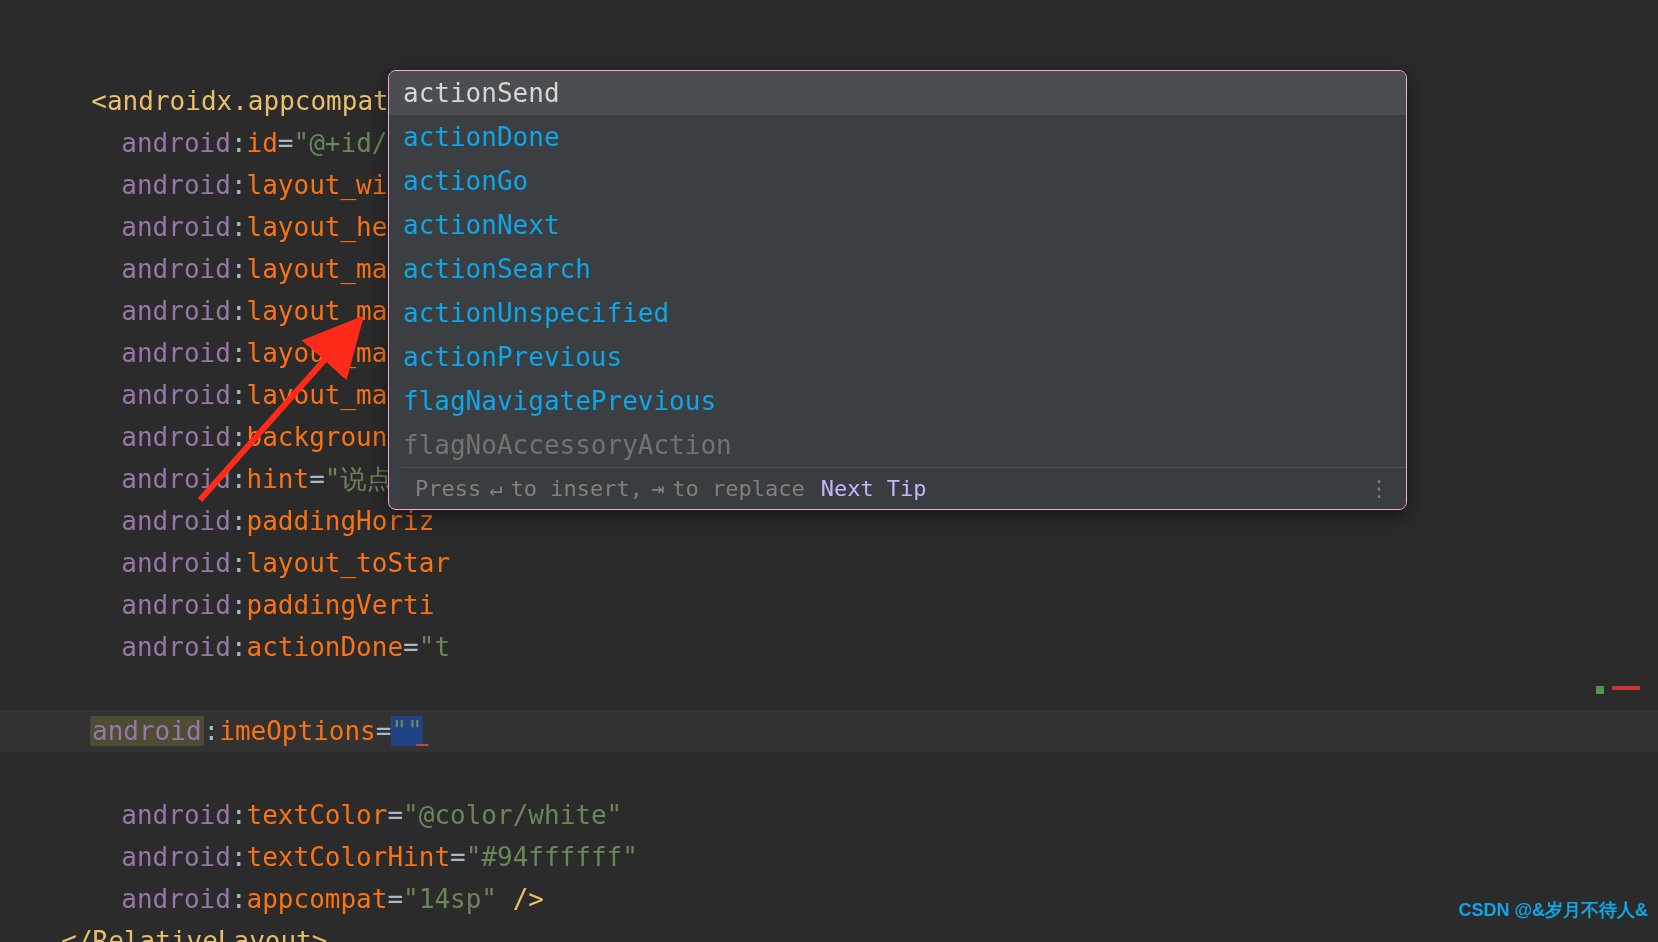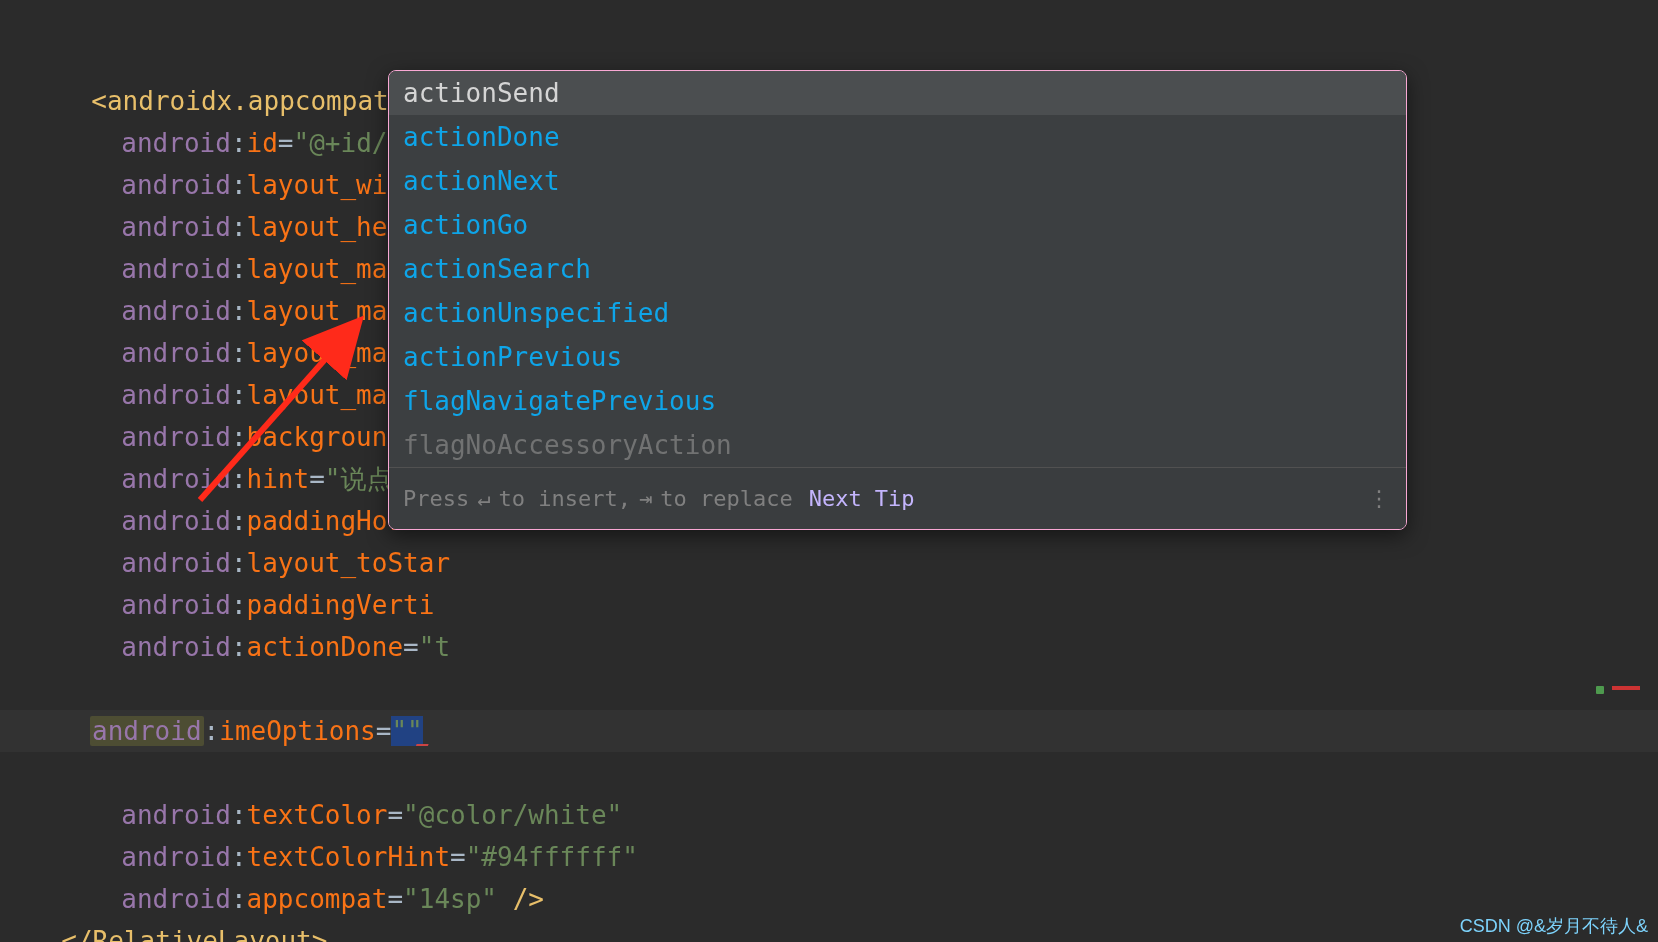--- a/index.html
+++ b/index.html
@@ -64,27 +64,28 @@
     font-size: 26px;
     height:44px;
     display:flex;
     align-items:center;
   }
   .popup-item.selected { background: #4b4e50; color:#d5d5d5; }
   .popup-item.truncated { color:#888; opacity:0.7; }
   .popup-footer {
     background: #3a3d3f;
     border-top: 1px solid #515151;
-    padding: 18px 14px;
+    padding: 8px 14px;
     font-size: 22px;
     color: #808080;
     display:flex;
     align-items:center;
     gap:8px;
     position:relative;
+    margin-left:12px;
   }
   .popup-footer .key {
     font-family: inherit;
     color: #808080;
   }
   .popup-footer .link {
     color: #c4b5fd;
     margin-left: 8px;
   }
   .popup-footer .more {
@@ -101,24 +102,25 @@
     left: 180px;
     top: 310px;
     width: 200px;
     height: 200px;
     pointer-events:none;
   }
 
   .watermark {
     position:absolute;
     right:10px;
-    bottom:4px;
+    bottom:20px;
     font-size:18px;
-    color:#7dd3fc;
+    color:#0ea5e9;
     font-family: sans-serif;
+    font-weight: bold;
   }
 
   .minimap-err {
     position:absolute;
     right:18px;
     top:686px;
     width:44px;
     height:8px;
   }
   .minimap-err::before{
@@ -150,22 +152,22 @@
   <span class="indent1"><span class="ns">android</span><span class="colon">:</span><span class="attr">textColor</span><span class="eq">=</span><span class="val">"@color/white"</span></span>
   <span class="indent1"><span class="ns">android</span><span class="colon">:</span><span class="attr">textColorHint</span><span class="eq">=</span><span class="val">"#94ffffff"</span></span>
   <span class="indent1"><span class="ns">android</span><span class="colon">:</span><span class="attr">appcompat</span><span class="eq">=</span><span class="val">"14sp"</span><span class="tag-open"> /&gt;</span></span>
   <span class="line" style="padding-left:30px"><span class="tag-close">&lt;/RelativeLayout&gt;</span></span>
 </div>
 
 <div class="popup">
   <div class="popup-list">
     <div class="popup-item selected">actionSend</div>
     <div class="popup-item">actionDone</div>
+    <div class="popup-item">actionGo</div>
     <div class="popup-item">actionNext</div>
-    <div class="popup-item">actionGo</div>
     <div class="popup-item">actionSearch</div>
     <div class="popup-item">actionUnspecified</div>
     <div class="popup-item">actionPrevious</div>
     <div class="popup-item">flagNavigatePrevious</div>
     <div class="popup-item truncated">flagNoAccessoryAction</div>
   </div>
   <div class="popup-footer">
     <span>Press </span>
       <span class="key">↵</span>
       <span> to insert, </span>

